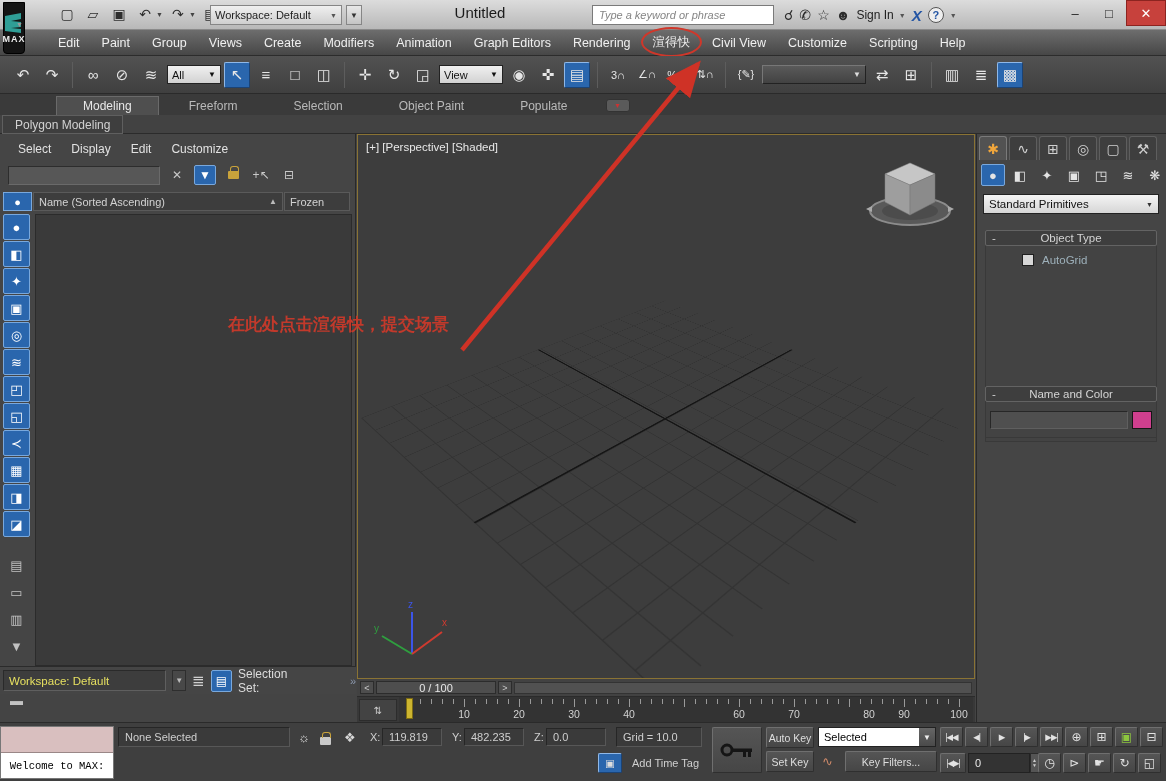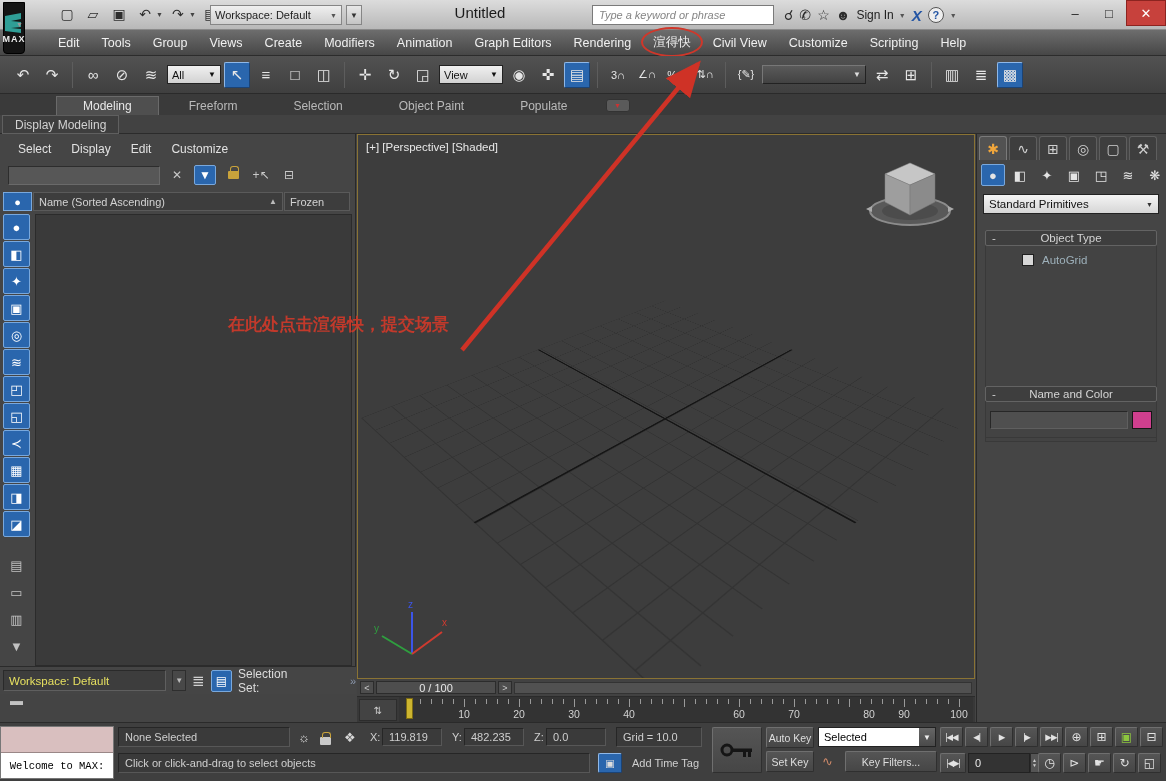--- a/index.html
+++ b/index.html
@@ -183,21 +183,21 @@
   <div id="logo">
     <svg width="24" height="22" viewBox="0 0 24 22">
       <path d="M3 4 L19 1 L19 7 L9 9 L19 10 L19 15 L9 16 L19 17 L19 21 L3 19 Z" fill="#2f9e96"></path>
     </svg>
     <span class="max-label">MAX</span>
     <span class="logo-arrow">▼</span>
   </div>
 
   <div id="menubar">
       <span class="menu-item">Edit</span>
-      <span class="menu-item">Tools</span>
+      <span class="menu-item">Paint</span>
       <span class="menu-item">Group</span>
       <span class="menu-item">Views</span>
       <span class="menu-item">Create</span>
       <span class="menu-item">Modifiers</span>
       <span class="menu-item">Animation</span>
       <span class="menu-item">Graph Editors</span>
       <span class="menu-item">Rendering</span>
       <span class="menu-item menu-circled">渲得快</span>
       <span class="menu-item">Civil View</span>
       <span class="menu-item">Customize</span>
@@ -256,21 +256,21 @@
         <div class="ribbon-tab">Freeform</div>
         <div class="ribbon-tab">Selection</div>
         <div class="ribbon-tab">Object Paint</div>
         <div class="ribbon-tab">Populate</div>
       </div>
     <div id="ribbon-extra">
       <span id="ribbon-min">▾</span>
     </div>
   </div>
   <div id="ribbon2">
-    <div id="polymod">Display Modeling</div>
+    <div id="polymod">Polygon Modeling</div>
   </div>
 
   <div id="explorer">
     <div id="exp-menus">
         <span>Select</span>
         <span>Display</span>
         <span>Edit</span>
         <span>Customize</span>
       </div>
     <div id="exp-search-row">
@@ -496,21 +496,20 @@
         <div class="pb-btn">|◀◀</div>
         <div class="pb-btn">◀|</div>
         <div class="pb-btn">▶</div>
         <div class="pb-btn">|▶</div>
         <div class="pb-btn">▶▶|</div>
         <div class="pb-btn glyph">⊕</div>
         <div class="pb-btn glyph">⊞</div>
         <div class="pb-btn glyph green">▣</div>
         <div class="pb-btn glyph">⊟</div>
       </div>
-    <div class="well" style="position:absolute;left:118px;top:30px;width:472px;height:20px;">Click or click-and-drag to select objects</div>
     <div class="sb-btn" style="left:598px;top:30px;width:24px;height:20px;background:#2a66ad;border-color:#8fb8e8 #1b4375 #1b4375 #8fb8e8;">▣</div>
     <span class="sb-label" style="left:632px;top:34px;">Add Time Tag</span>
     <div class="sb-btn" style="left:766px;top:28px;width:48px;height:21px;">Set Key</div>
     <span class="sb-icon" style="left:822px;top:31px;color:#d08a6a;">∿</span>
     <div class="sb-btn" style="left:845px;top:28px;width:92px;height:21px;">Key Filters...</div>
     <div class="pb-btn" style="position:absolute;left:940px;top:30px;min-width:26px;">|◀▶|</div>
     <div id="frame-well">0</div>
     <div id="frame-spinner">
         <span>▲</span>
         <span>▼</span>

